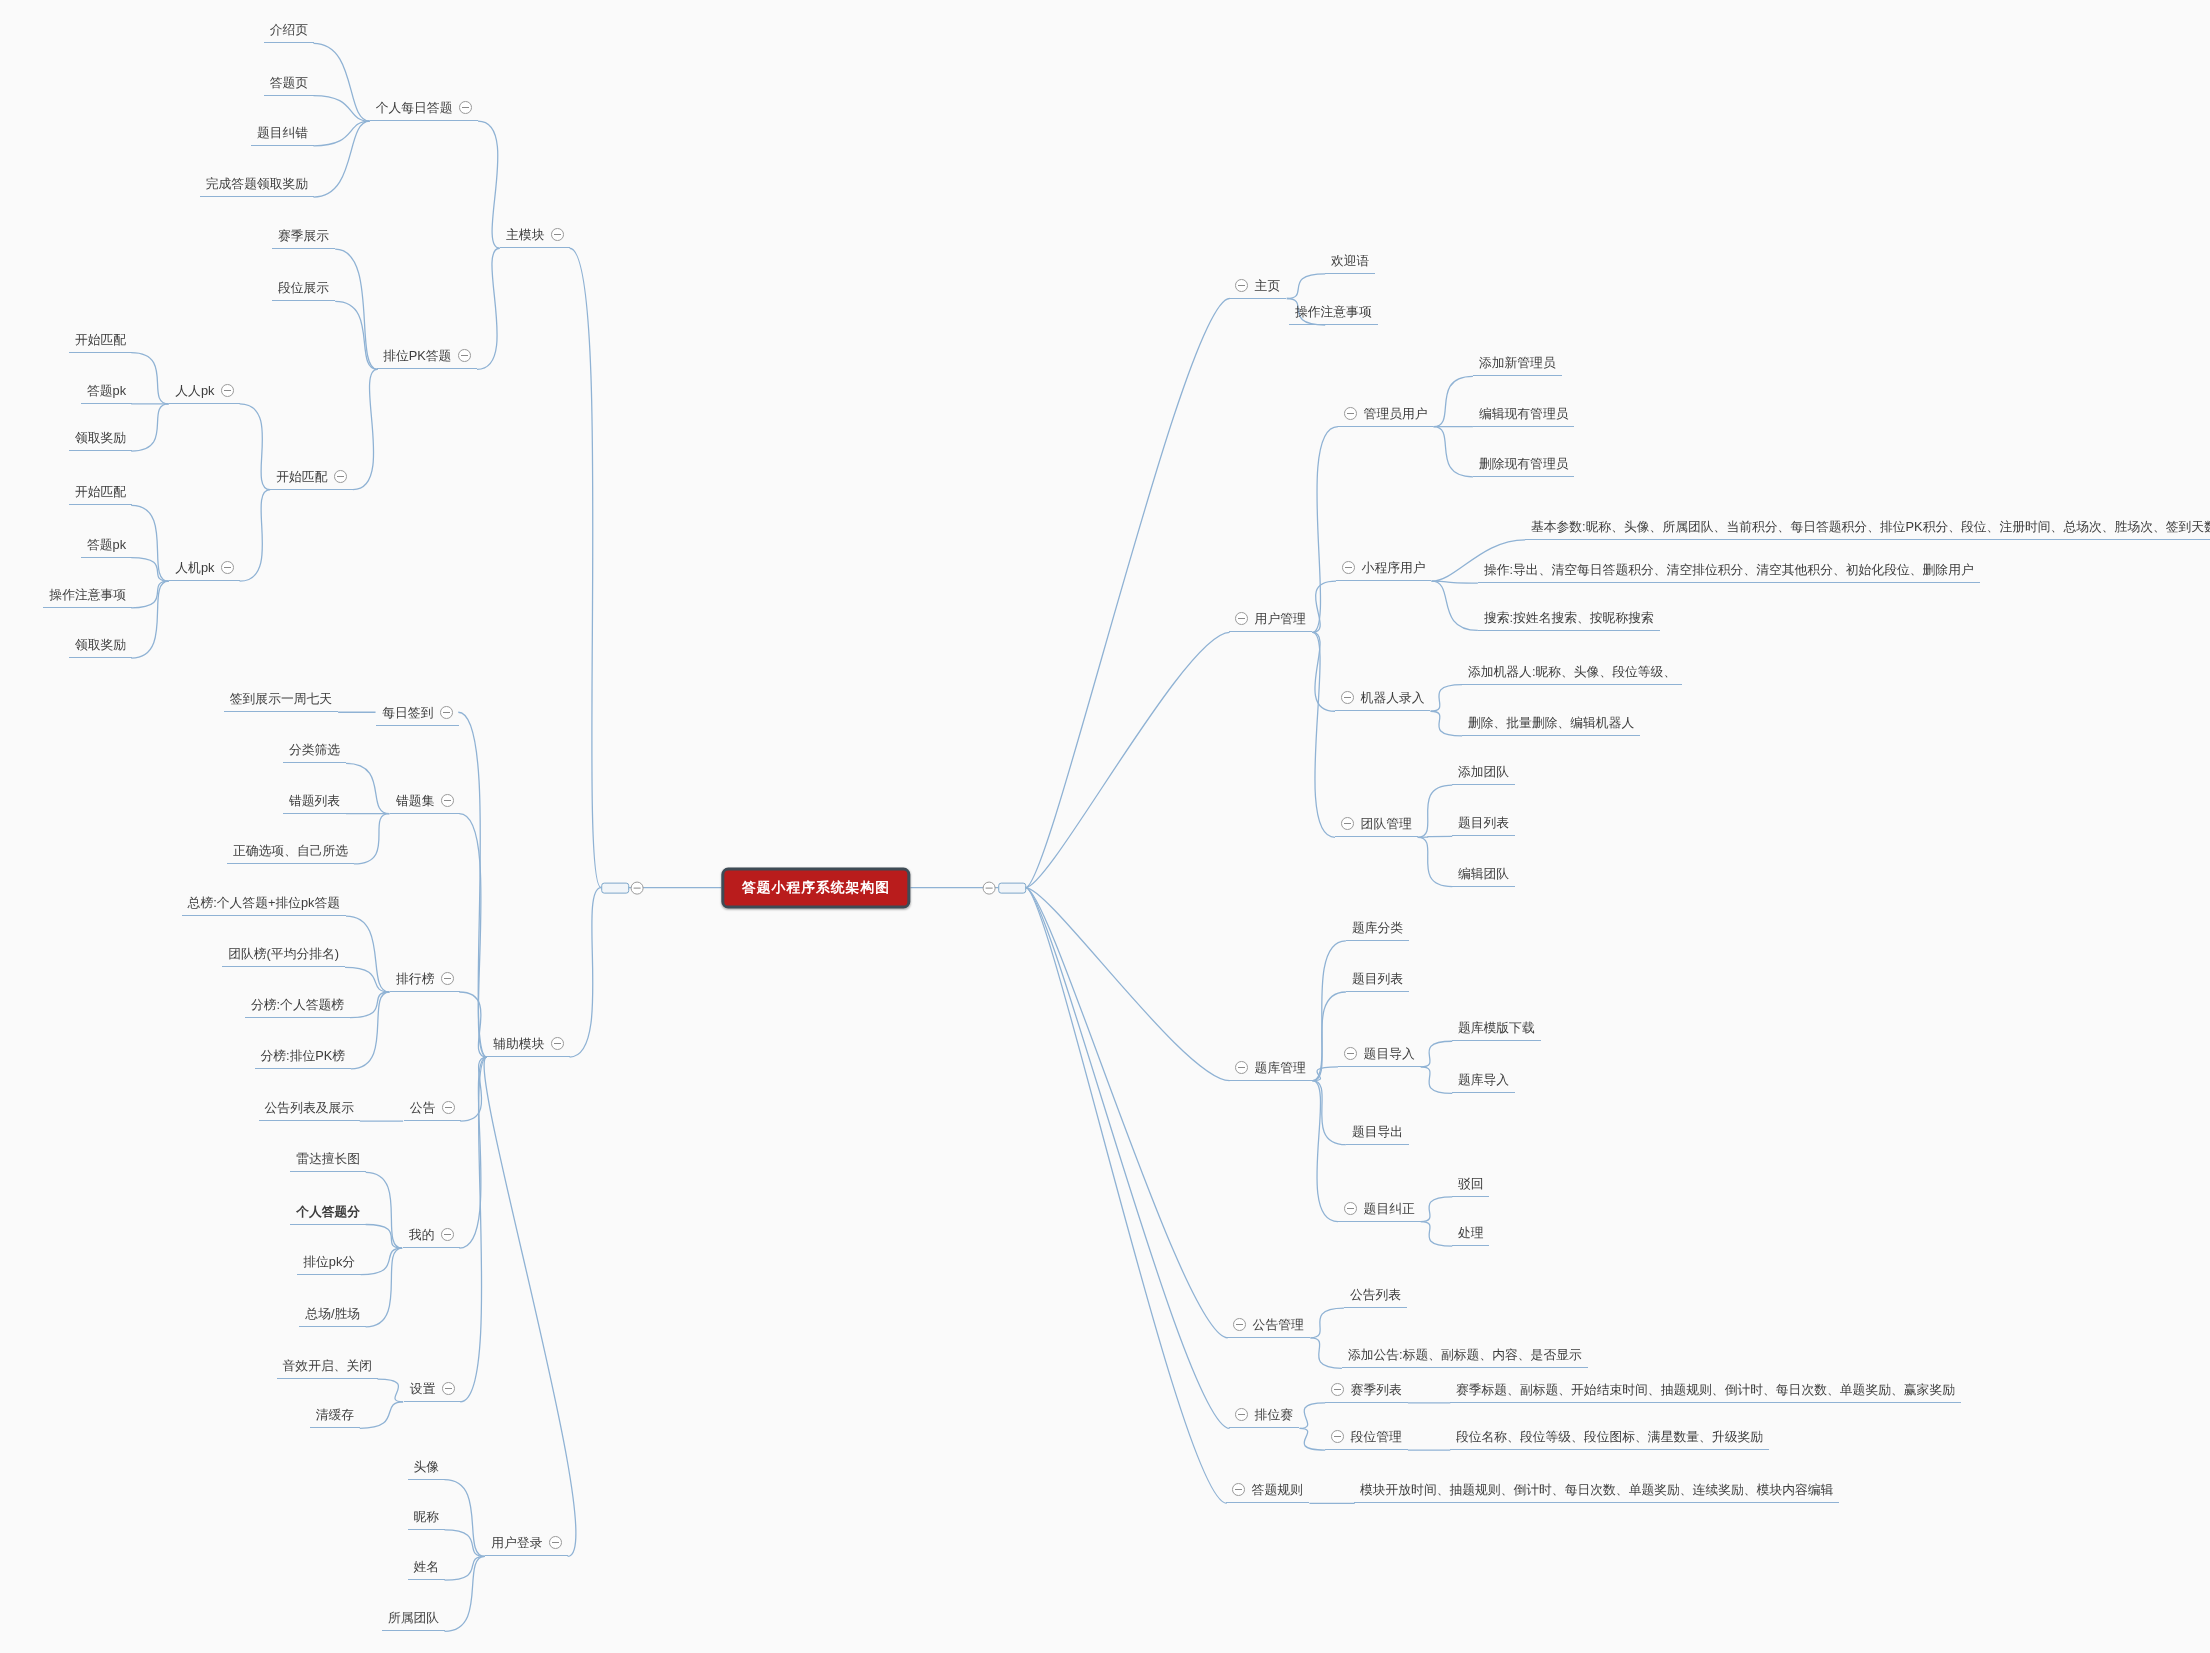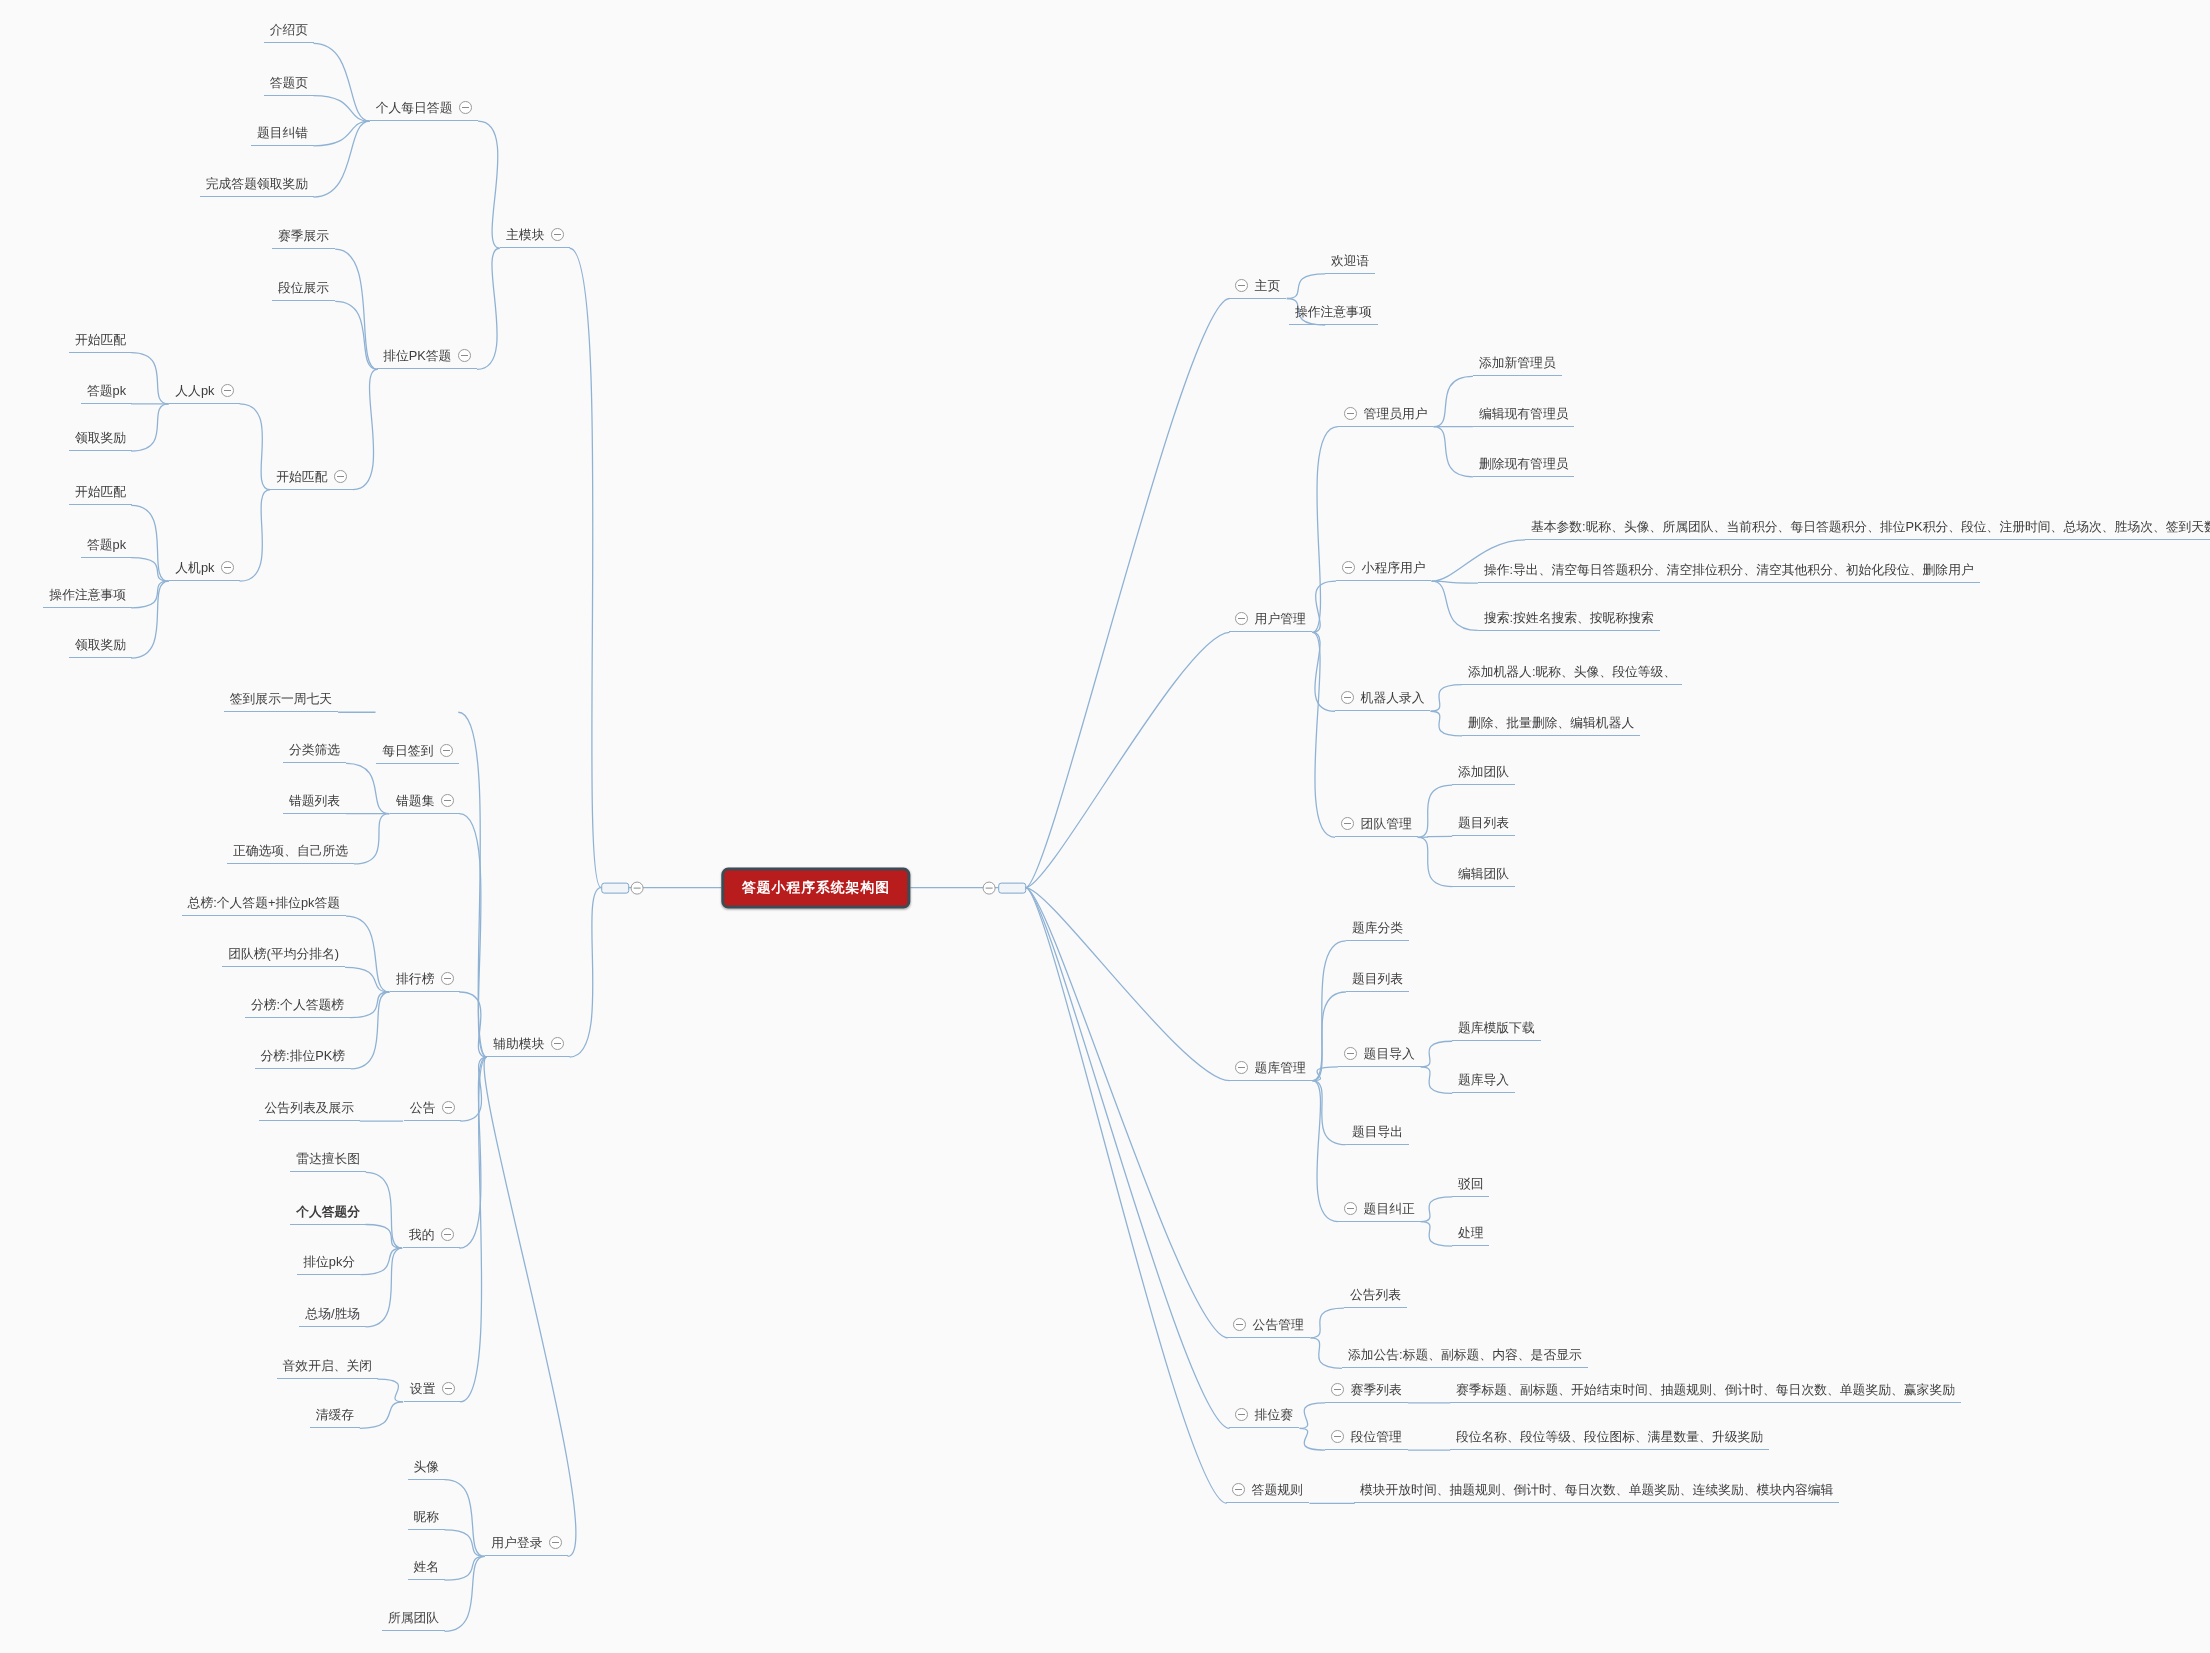--- a/index.html
+++ b/index.html
@@ -131,21 +131,21 @@
       <div class="node" style="right: 1971px; bottom: 1250px;"><span class="lbl">人人pk</span><span class="minus post"></span></div>
       <div class="node" style="right: 2079px; bottom: 1301px;"><span class="lbl">开始匹配</span></div>
       <div class="node" style="right: 2079px; bottom: 1250px;"><span class="lbl">答题pk</span></div>
       <div class="node" style="right: 2079px; bottom: 1203px;"><span class="lbl">领取奖励</span></div>
       <div class="node" style="right: 1971px; bottom: 1073px;"><span class="lbl">人机pk</span><span class="minus post"></span></div>
       <div class="node" style="right: 2079px; bottom: 1149px;"><span class="lbl">开始匹配</span></div>
       <div class="node" style="right: 2079px; bottom: 1096px;"><span class="lbl">答题pk</span></div>
       <div class="node" style="right: 2079px; bottom: 1046px;"><span class="lbl">操作注意事项</span></div>
       <div class="node" style="right: 2079px; bottom: 996px;"><span class="lbl">领取奖励</span></div>
       <div class="node" style="right: 1641px; bottom: 597px;"><span class="lbl">辅助模块</span><span class="minus post"></span></div>
-      <div class="node" style="right: 1752px; bottom: 890px;"><span class="lbl">每日签到</span><span class="minus post"></span></div>
+      <div class="node" style="right: 1752px; bottom: 928px;"><span class="lbl">每日签到</span><span class="minus post"></span></div>
       <div class="node" style="right: 1873px; bottom: 942px;"><span class="lbl">签到展示一周七天</span></div>
       <div class="node" style="right: 1751px; bottom: 840px;"><span class="lbl">错题集</span><span class="minus post"></span></div>
       <div class="node" style="right: 1865px; bottom: 891px;"><span class="lbl">分类筛选</span></div>
       <div class="node" style="right: 1865px; bottom: 840px;"><span class="lbl">错题列表</span></div>
       <div class="node" style="right: 1857px; bottom: 790px;"><span class="lbl">正确选项、自己所选</span></div>
       <div class="node" style="right: 1751px; bottom: 662px;"><span class="lbl">排行榜</span><span class="minus post"></span></div>
       <div class="node" style="right: 1865px; bottom: 738px;"><span class="lbl">总榜:个人答题+排位pk答题</span></div>
       <div class="node" style="right: 1866px; bottom: 687px;"><span class="lbl">团队榜(平均分排名)</span></div>
       <div class="node" style="right: 1861px; bottom: 636px;"><span class="lbl">分榜:个人答题榜</span></div>
       <div class="node" style="right: 1860px; bottom: 585px;"><span class="lbl">分榜:排位PK榜</span></div>

